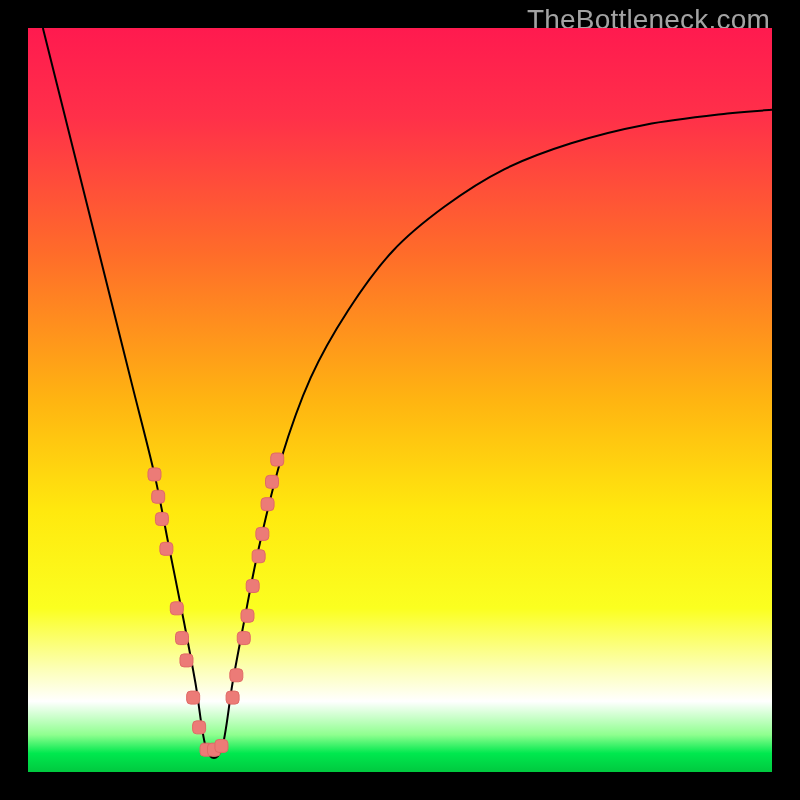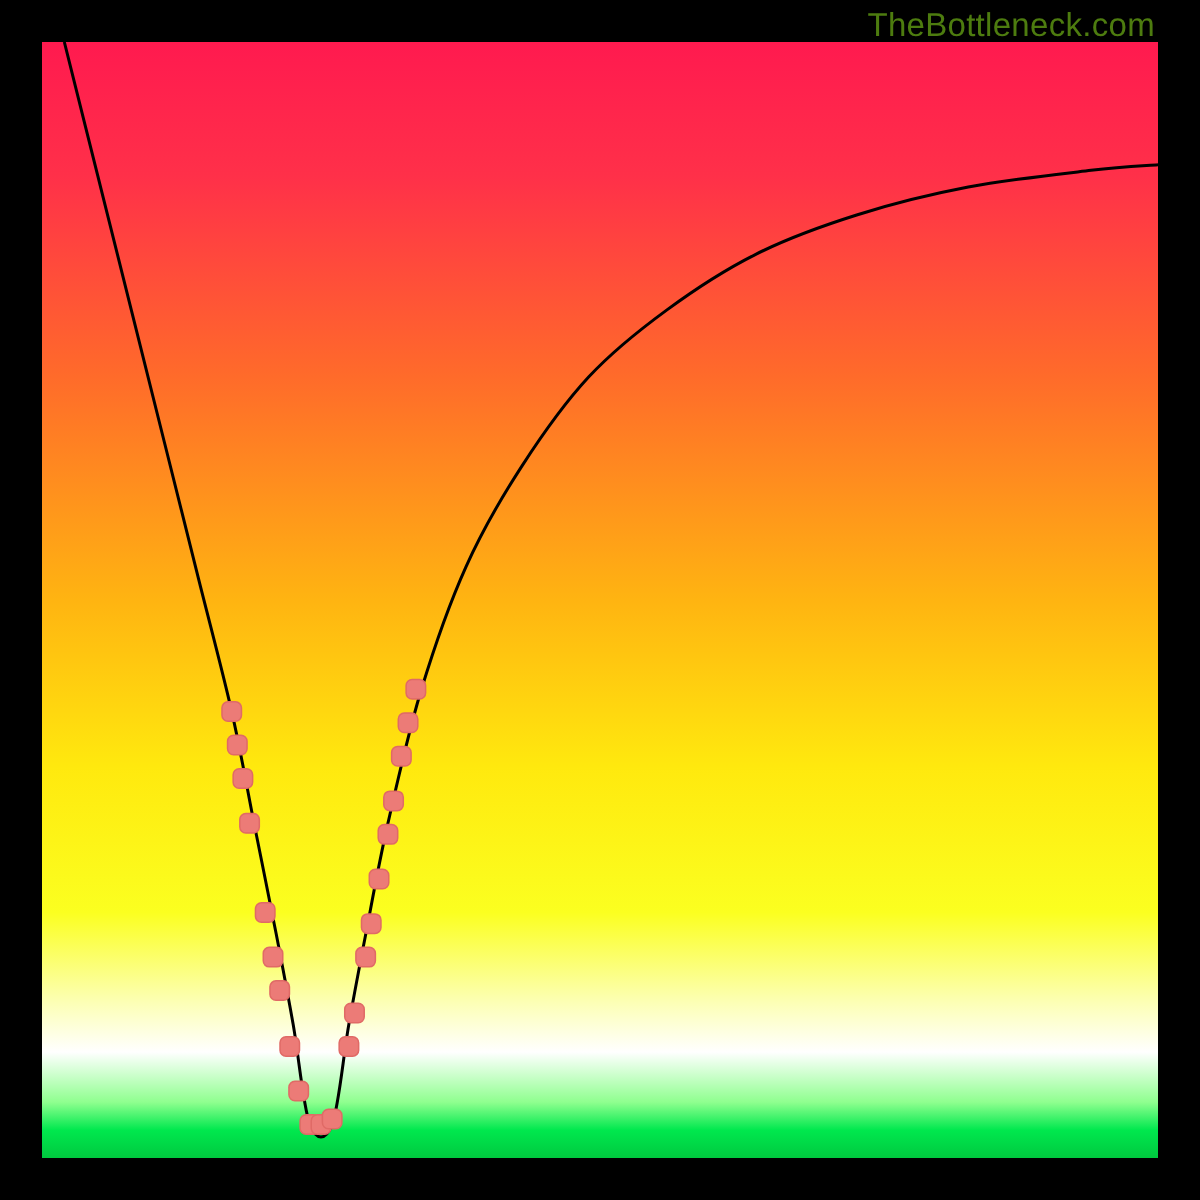--- a/index.html
+++ b/index.html
@@ -23,22 +23,22 @@
     position: absolute;
     left: 0;
     top: 0;
     width: 744px;
     height: 744px;
   }
   .watermark {
     position: absolute;
     top: 4px;
     right: 30px;
-    color: #4d7c0f;
-    font-size: 22px;
+    color: #a3a3a3;
+    font-size: 28px;
     font-weight: 500;
     letter-spacing: 0.2px;
   }
   svg { display: block; }
 </style>
 </head>
 <body>
 
 <div class="watermark">TheBottleneck.com</div>
 

